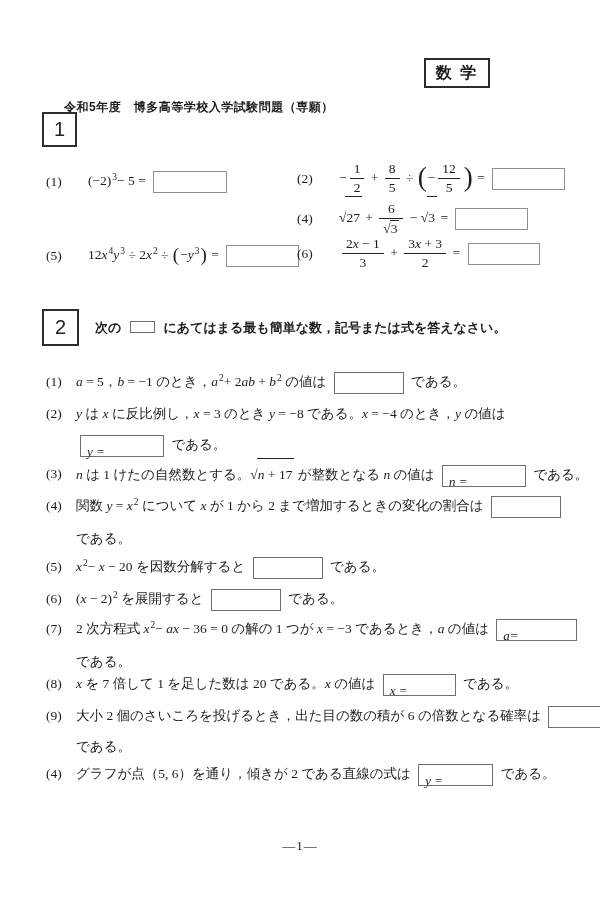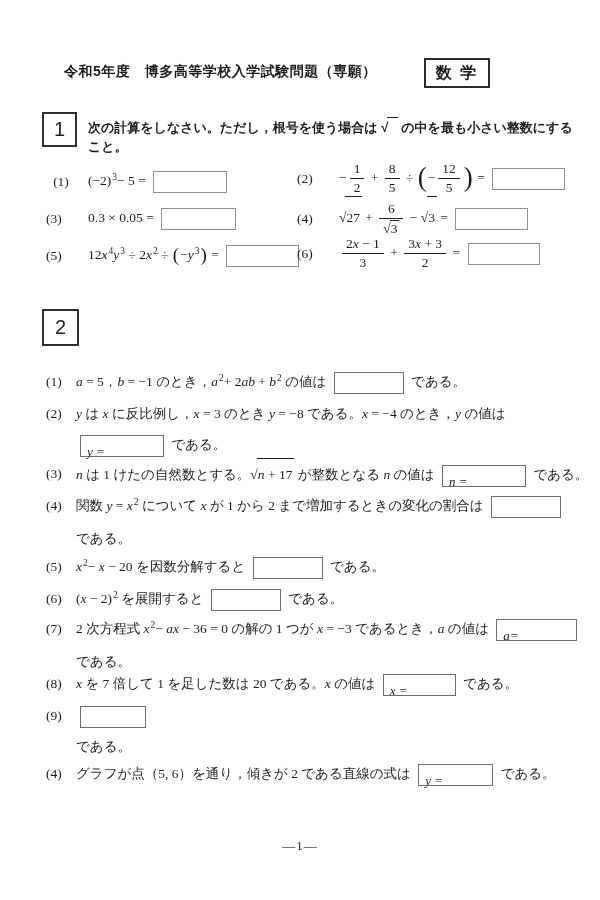--- a/index.html
+++ b/index.html
@@ -1,20 +1,20 @@
 <!DOCTYPE html>
 <html><head>
 <meta charset="utf-8">
 <style>
   html,body{margin:0;padding:0;background:#ffffff;}
   .page{position:relative;width:600px;height:900px;background:#ffffff;overflow:hidden;
         font-family:"Liberation Serif",serif;color:#1c1c1c;}
   .abs{position:absolute;}
   
-  .title{font-family:"Liberation Sans",sans-serif;font-weight:600;font-size:14px;letter-spacing:0.5px;}
+  .title{font-family:"Liberation Sans",sans-serif;font-weight:600;font-size:12px;letter-spacing:0.5px;margin-top:36px;}
   .subject-box{border:2px solid #2b2b2b;width:62px;height:26px;display:flex;align-items:center;justify-content:center;
                font-family:"Liberation Sans",sans-serif;font-weight:600;font-size:16px;letter-spacing:2px;}
   
   .secnum{border:2px solid #2e2e2e;width:31px;height:31px;display:flex;align-items:center;justify-content:center;
           font-family:"Liberation Sans",sans-serif;font-size:20px;color:#222;background:#fff;}
   
   .instr{font-family:"Liberation Sans",sans-serif;font-weight:600;font-size:13px;line-height:19px;white-space:nowrap;}
   .instr .tk-r{font-family:"Liberation Sans",sans-serif;}
   
   .eq{position:absolute;white-space:nowrap;font-size:13.5px;}
@@ -52,44 +52,41 @@
 <div class="page">
 
   <div class="abs title" style="left:64px;top:63px;">令和5年度　博多高等学校入学試験問題（専願）</div>
   <div class="abs subject-box" style="left:424px;top:58px;">
     <span>数 学</span>
   </div>
 
   <div class="abs secnum" style="left:42px;top:112px;">
     <span>1</span>
   </div>
-  <div class="abs instr" style="left:88px;top:117px;"><span class="tk-r">次の計算をしなさい。ただし，根号を使う場合は </span><span class="tk-sqrt"><span class="sign">√</span><span class="rad"><span class="tk-r">  </span></span></span><span class="tk-r"> の中を最も小さい整数にする</span><br><span class="tk-r">こと。</span></div>
 
-  <div class="eq lh26" style="left:46px;top:166px;text-align:center;">
+  <div class="eq lh26" style="left:46px;top:166px;">
     <span class="p-label">(1)</span><span class="eq-body"><span class="tk-r">(−2)</span><span class="tk-sup">3</span><span class="tk-r">− 5 = </span><span class="tk-box" style="width: 74px;"></span></span>
   </div>
   <div class="eq lh42" style="left:297px;top:157px;">
     <span class="p-label">(2)</span><span class="eq-body"><span class="tk-r">−</span><span class="tk-frac"><span class="num"><span class="tk-r">1</span></span><span class="den"><span class="tk-r">2</span></span></span><span class="tk-r"> + </span><span class="tk-frac"><span class="num"><span class="tk-r">8</span></span><span class="den"><span class="tk-r">5</span></span></span><span class="tk-r"> ÷ </span><span class="tk-paren big">(</span><span class="tk-r">−</span><span class="tk-frac"><span class="num"><span class="tk-r">12</span></span><span class="den"><span class="tk-r">5</span></span></span><span class="tk-paren big">)</span><span class="tk-r"> = </span><span class="tk-box" style="width: 73px;"></span></span>
-  </div>
-  <div class="eq lh26" style="left:46px;top:203px;">
-    <span class="p-label">(3)</span><span class="eq-body"><span class="tk-r">0.3 × 0.05 = </span><span class="tk-box" style="width: 75px;"></span></span>
   </div>
   <div class="eq lh42" style="left:297px;top:196px;">
     <span class="p-label">(4)</span><span class="eq-body"><span class="tk-sqrt"><span class="sign">√</span><span class="rad"><span class="tk-r">27</span></span></span><span class="tk-r"> + </span><span class="tk-frac"><span class="num"><span class="tk-r">6</span></span><span class="den"><span class="tk-sqrt"><span class="sign">√</span><span class="rad"><span class="tk-r">3</span></span></span></span></span><span class="tk-r"> − </span><span class="tk-sqrt"><span class="sign">√</span><span class="rad"><span class="tk-r">3</span></span></span><span class="tk-r"> = </span><span class="tk-box" style="width: 73px;"></span></span>
   </div>
   <div class="eq lh26" style="left:46px;top:240px;">
     <span class="p-label">(5)</span><span class="eq-body"><span class="tk-r">12</span><i class="tk-i">x</i><span class="tk-sup">4</span><i class="tk-i">y</i><span class="tk-sup">3</span><span class="tk-r"> ÷ 2</span><i class="tk-i">x</i><span class="tk-sup">2</span><span class="tk-r"> ÷ </span><span class="tk-paren md">(</span><span class="tk-r">−</span><i class="tk-i">y</i><span class="tk-sup">3</span><span class="tk-paren md">)</span><span class="tk-r"> = </span><span class="tk-box" style="width: 73px;"></span></span>
   </div>
   <div class="eq lh42" style="left:297px;top:232px;">
     <span class="p-label">(6)</span><span class="eq-body"><span class="tk-frac"><span class="num"><span class="tk-r">2</span><i class="tk-i">x</i><span class="tk-r"> − 1</span></span><span class="den"><span class="tk-r">3</span></span></span><span class="tk-r"> + </span><span class="tk-frac"><span class="num"><span class="tk-r">3</span><i class="tk-i">x</i><span class="tk-r"> + 3</span></span><span class="den"><span class="tk-r">2</span></span></span><span class="tk-r"> = </span><span class="tk-box" style="width: 72px;"></span></span>
   </div>
 
   <div class="abs secnum" style="left:42px;top:309px;width:33px;height:33px;">
     <span>2</span>
   </div>
+  <div class="abs instr sec2-scope" style="left:95px;top:318px;"><span class="tk-r">次の </span><span class="tk-box small" style="width: 25px; height: 12px;"></span><span class="tk-r"> にあてはまる最も簡単な数，記号または式を答えなさい。</span></div>
 
   <div class="sec2-scope">
     <div class="p2row" style="top:366px;">
       <span class="p-label">(1)</span>
       <span class="p-content"><i class="tk-i">a</i><span class="tk-r"> = 5，</span><i class="tk-i">b</i><span class="tk-r"> = −1 のとき，</span><i class="tk-i">a</i><span class="tk-sup">2</span><span class="tk-r">+ 2</span><i class="tk-i">ab</i><span class="tk-r"> + </span><i class="tk-i">b</i><span class="tk-sup">2</span><span class="tk-r"> の値は </span><span class="tk-box" style="width: 70px;"></span><span class="tk-r"> である。</span></span>
     </div>
     <div class="p2row" style="top:398px;">
       <span class="p-label">(2)</span>
       <span class="p-content"><i class="tk-i">y</i><span class="tk-r"> は </span><i class="tk-i">x</i><span class="tk-r"> に反比例し，</span><i class="tk-i">x</i><span class="tk-r"> = 3 のとき </span><i class="tk-i">y</i><span class="tk-r"> = −8 である。</span><i class="tk-i">x</i><span class="tk-r"> = −4 のとき，</span><i class="tk-i">y</i><span class="tk-r"> の値は</span><br><span class="tk-box" style="width: 84px;"><i class="pre">y =</i></span><span class="tk-r"> である。</span></span>
     </div>
@@ -112,21 +109,21 @@
     <div class="p2row" style="top:613px;">
       <span class="p-label">(7)</span>
       <span class="p-content"><span class="tk-r">2 次方程式 </span><i class="tk-i">x</i><span class="tk-sup">2</span><span class="tk-r">− </span><i class="tk-i">ax</i><span class="tk-r"> − 36 = 0 の解の 1 つが </span><i class="tk-i">x</i><span class="tk-r"> = −3 であるとき，</span><i class="tk-i">a</i><span class="tk-r"> の値は </span><span class="tk-box" style="width: 81px;"><i class="pre">a=</i></span><br><span class="tk-r">である。</span></span>
     </div>
     <div class="p2row" style="top:668px;">
       <span class="p-label">(8)</span>
       <span class="p-content"><i class="tk-i">x</i><span class="tk-r"> を 7 倍して 1 を足した数は 20 である。</span><i class="tk-i">x</i><span class="tk-r"> の値は </span><span class="tk-box" style="width: 73px;"><i class="pre">x =</i></span><span class="tk-r"> である。</span></span>
     </div>
     <div class="p2row" style="top:700px;">
       <span class="p-label">(9)</span>
-      <span class="p-content"><span class="tk-box" style="width: 66px;"></span><br><span class="tk-r">である。</span></span>
+      <span class="p-content"><span class="tk-r">大小 2 個のさいころを投げるとき，出た目の数の積が 6 の倍数となる確率は </span><span class="tk-box" style="width: 66px;"></span><br><span class="tk-r">である。</span></span>
     </div>
     <div class="p2row" style="top:758px;">
       <span class="p-label">(4)</span>
       <span class="p-content"><span class="tk-r">グラフが点（5, 6）を通り，傾きが 2 である直線の式は </span><span class="tk-box" style="width: 75px;"><i class="pre">y =</i></span><span class="tk-r"> である。</span></span>
     </div>
   </div>
 
   <div class="abs footer" style="left:0;top:838px;width:600px;text-align:center;">—1—</div>
 </div>
 

